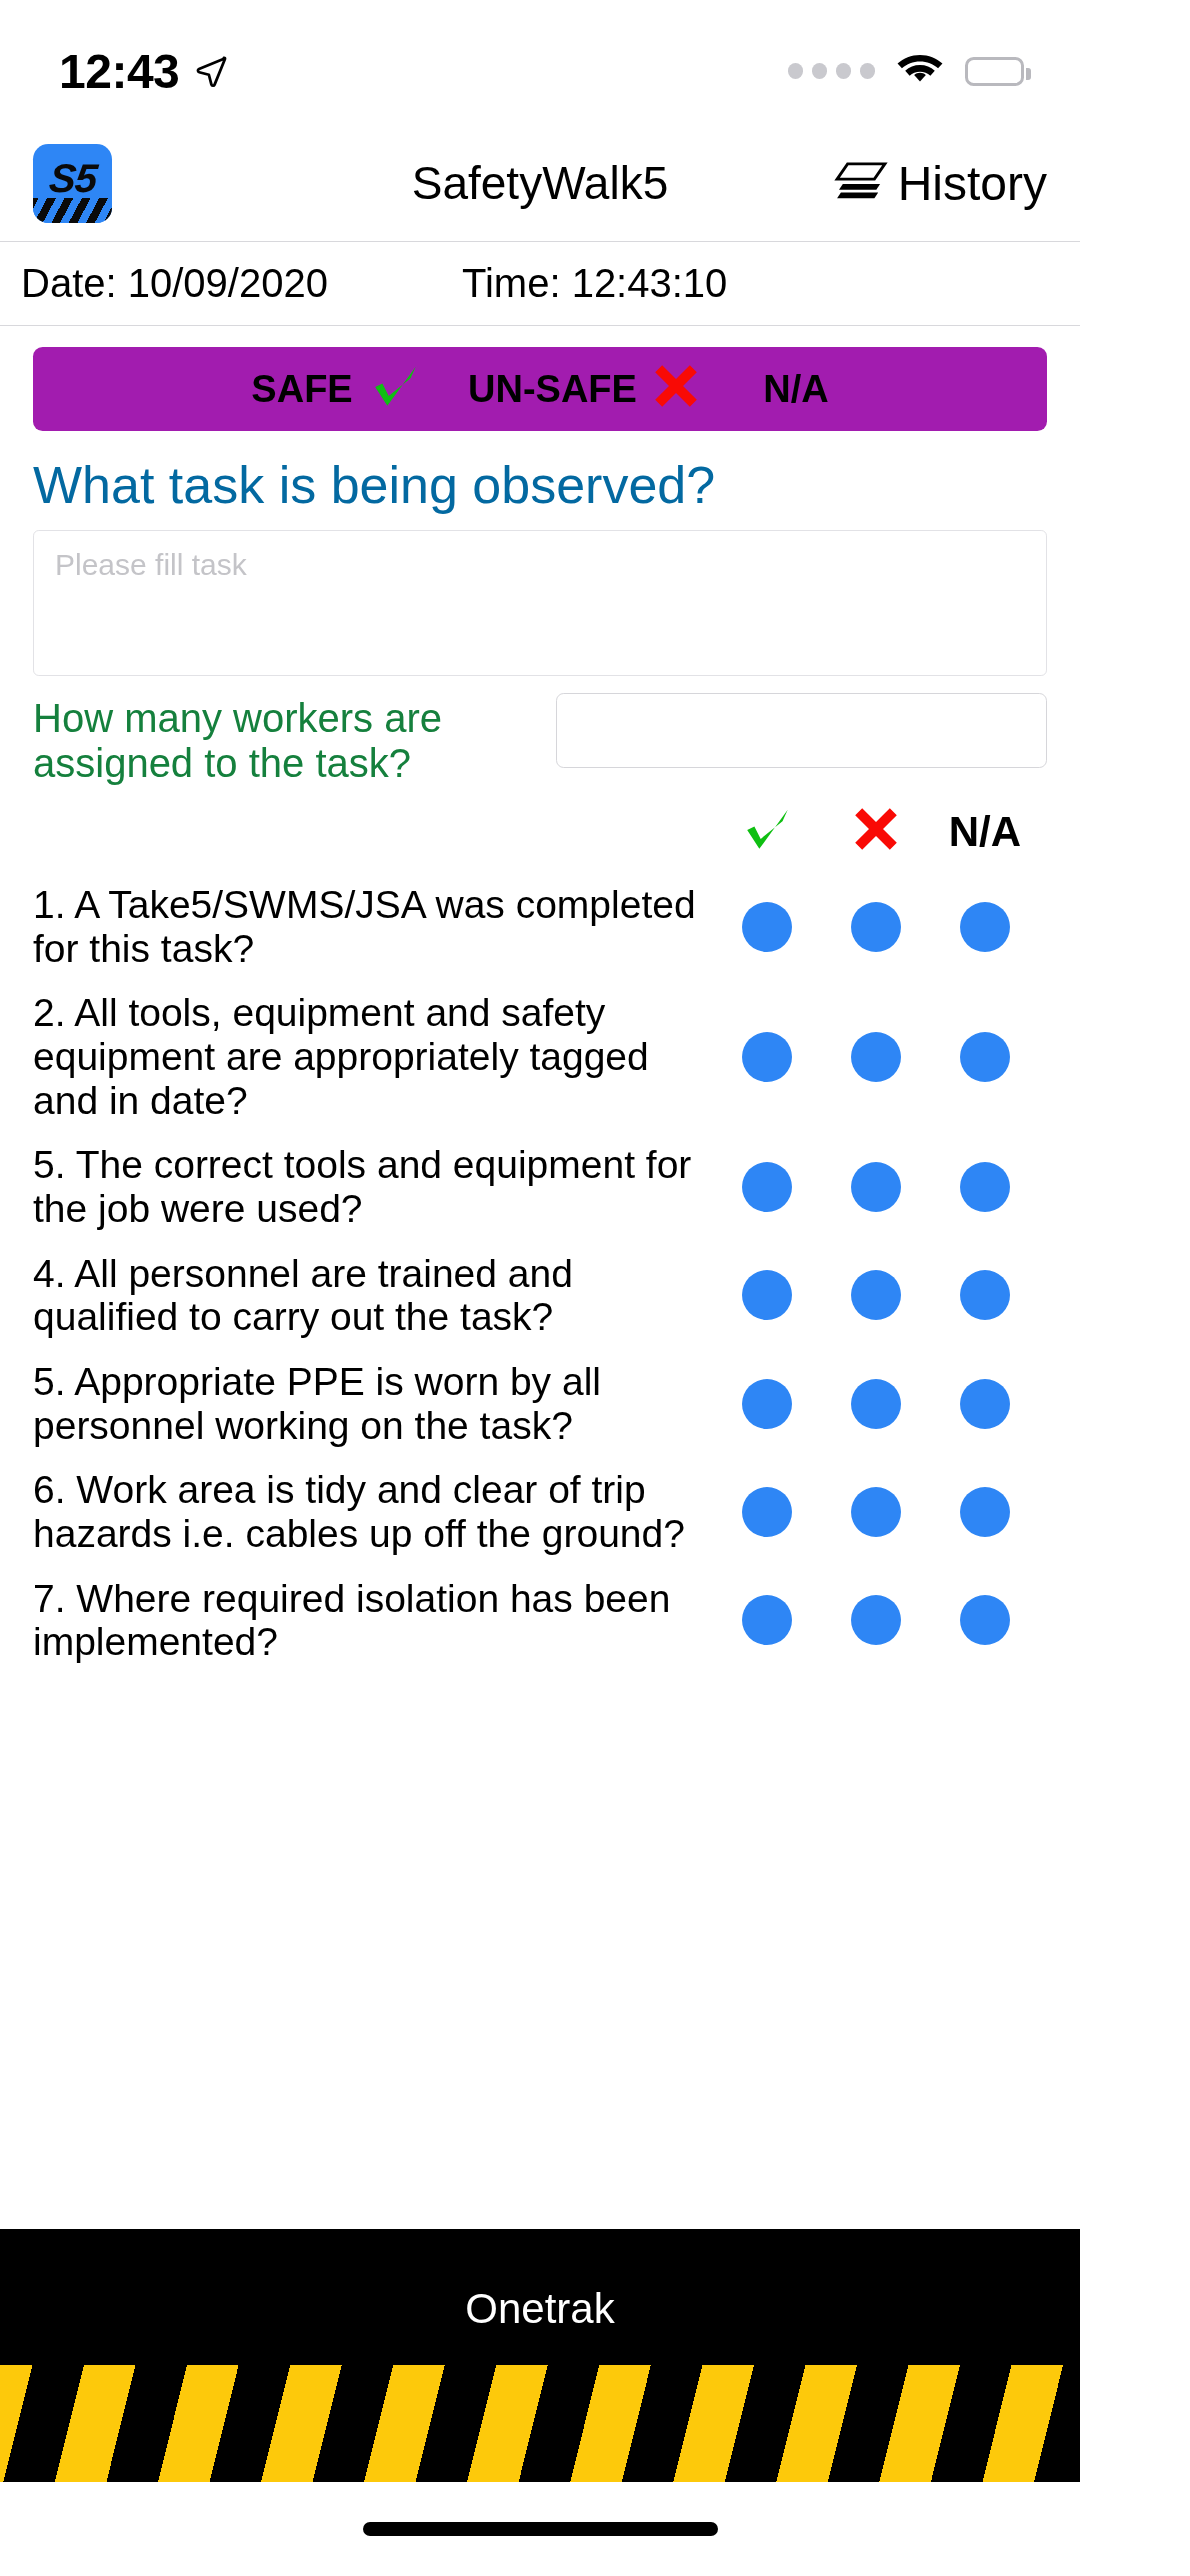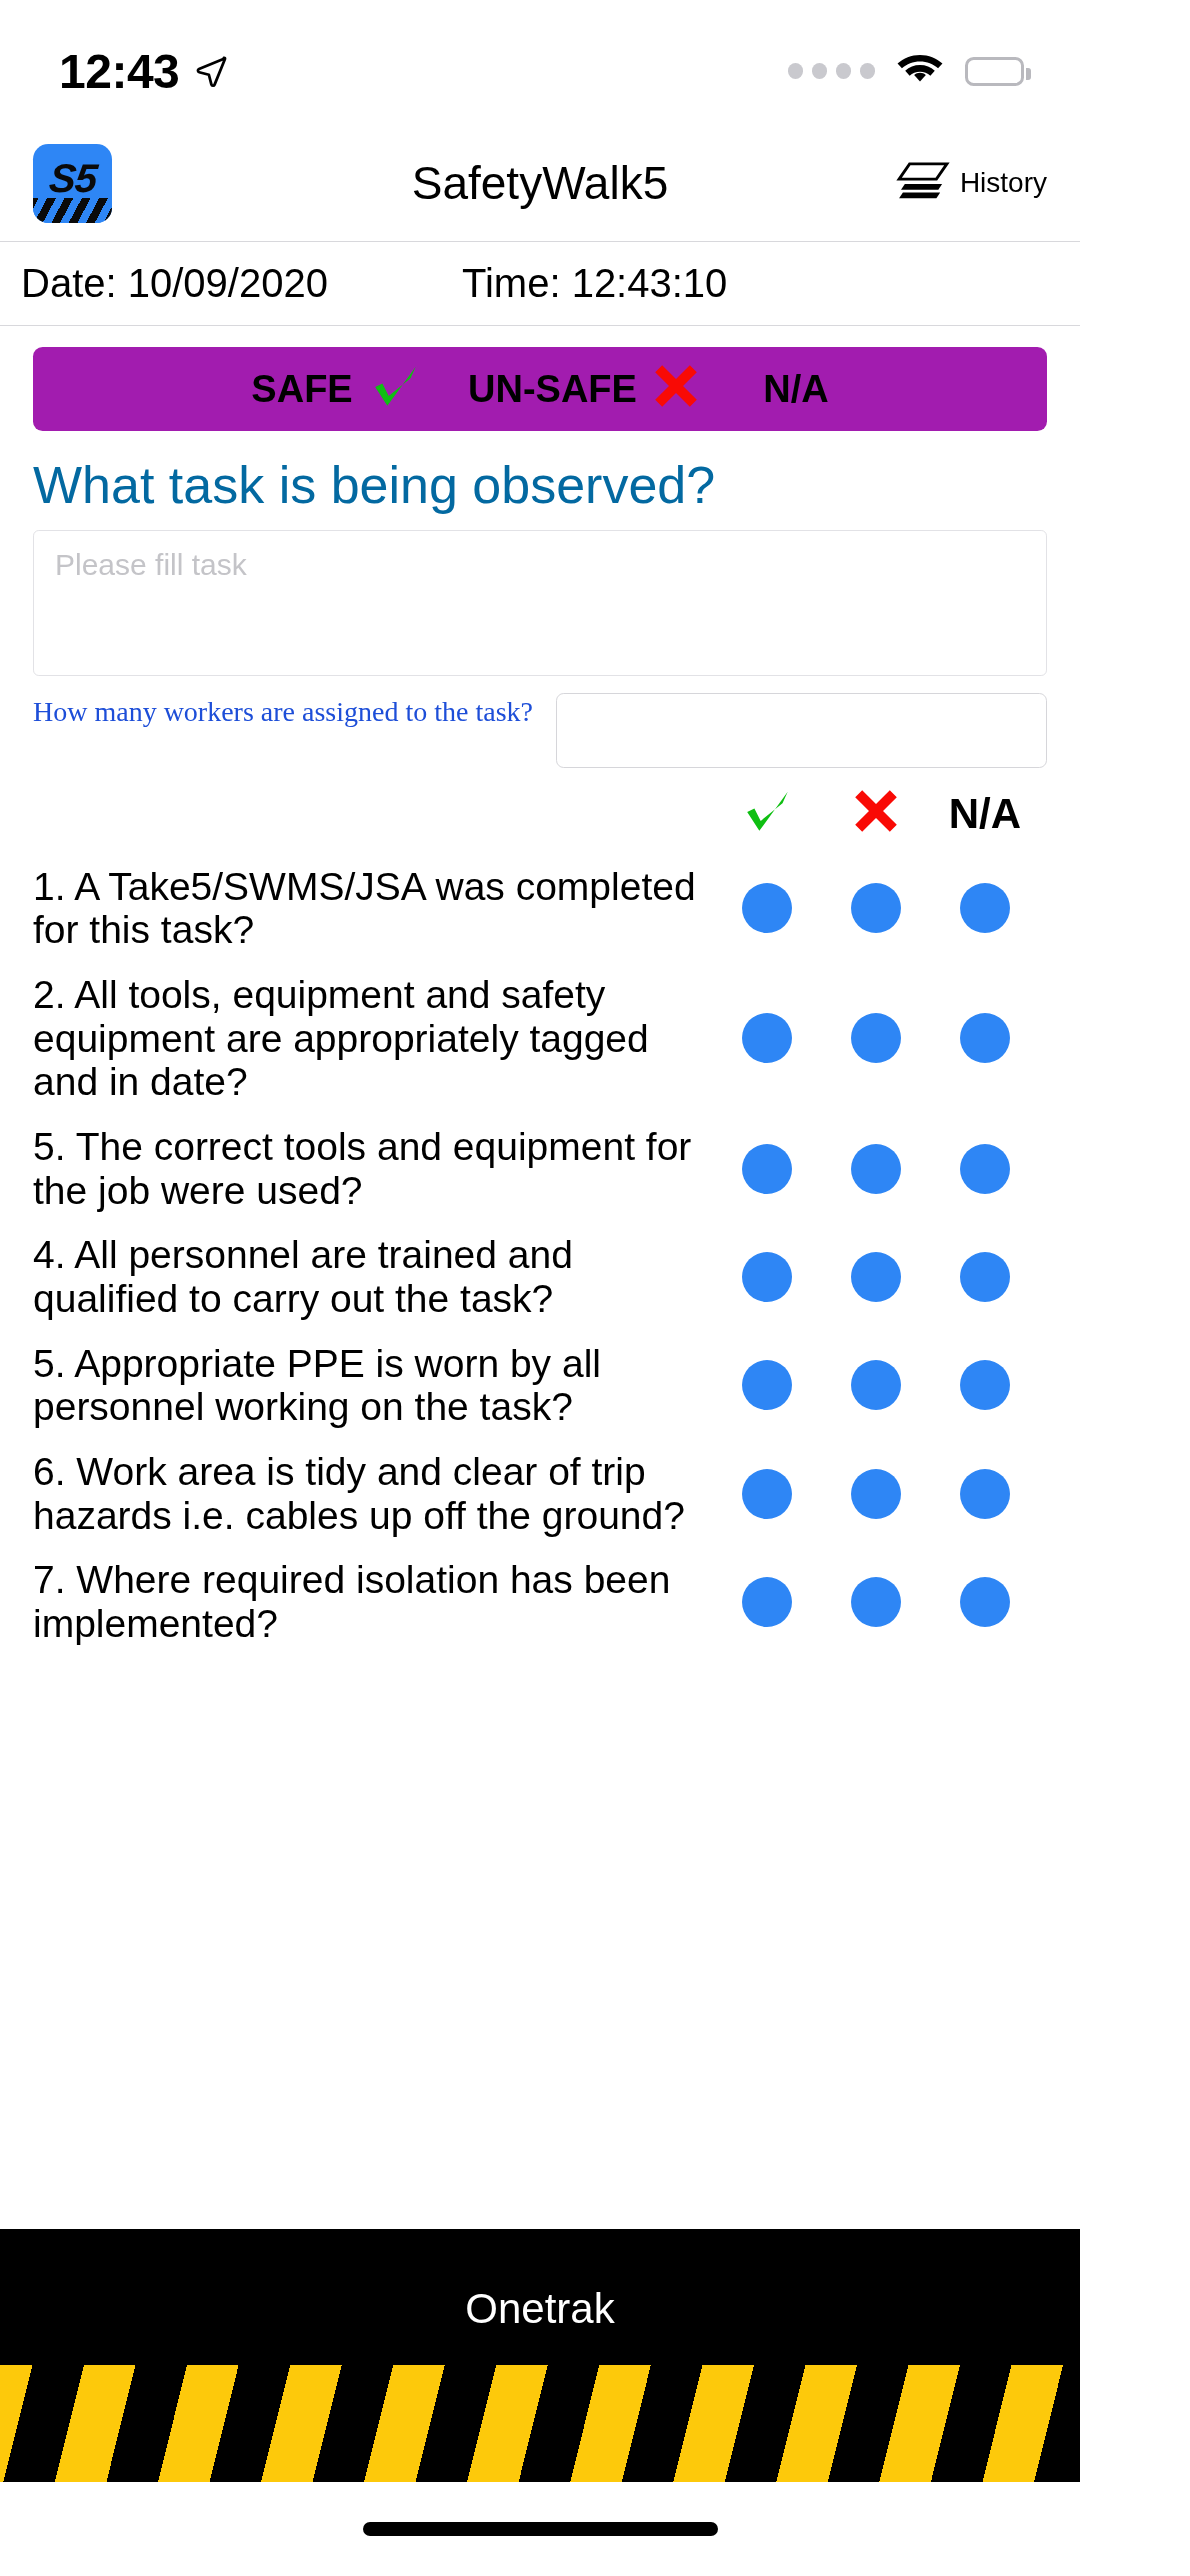--- a/index.html
+++ b/index.html
@@ -123,21 +123,21 @@
     pointer-events: none;
   }
   .nav-right {
     margin-left: auto;
     display: flex;
     align-items: center;
     gap: 9.6px;
     z-index: 2;
   }
   .nav-right .hist-label {
-    font-size: 28px;
+    font-size: 48px;
     color: #000;
   }
 
   
   .daterow {
     flex: 0 0 84px;
     display: flex;
     align-items: center;
     border-bottom: 1.9px solid #d8d8dc;
     padding: 0 21px 0 21px;
@@ -207,26 +207,25 @@
   .task-input::placeholder { color: #c4c4c8; }
 
   .workers-row {
     margin-top: 17px;
     display: flex;
     align-items: flex-start;
     gap: 19px;
   }
   .workers-q {
     flex: 1 1 auto;
-    font-size: 28px;
-    color: #1d4ed8;
+    font-size: 40px;
+    color: #15803d;
     line-height: 1.12;
     padding-top: 3.8px;
     max-width: 728px;
-    font-family: Liberation Serif, serif;
   }
   .workers-input {
     flex: 0 0 195px;
     height: 75px;
     border: 1.9px solid #d6d6da;
     border-radius: 7.7px;
     background: #fff;
     font-family: "Liberation Sans", sans-serif;
     font-size: 38px;
     text-align: center;

